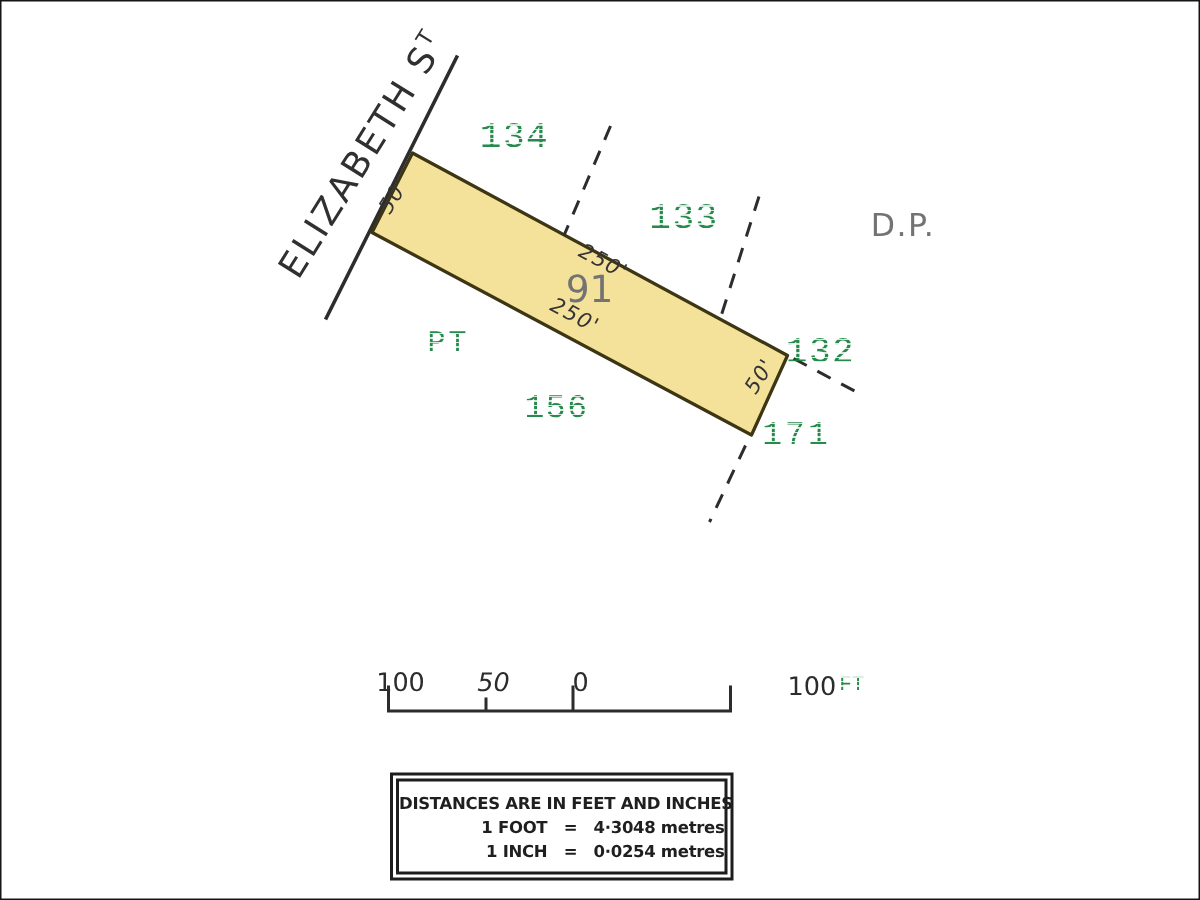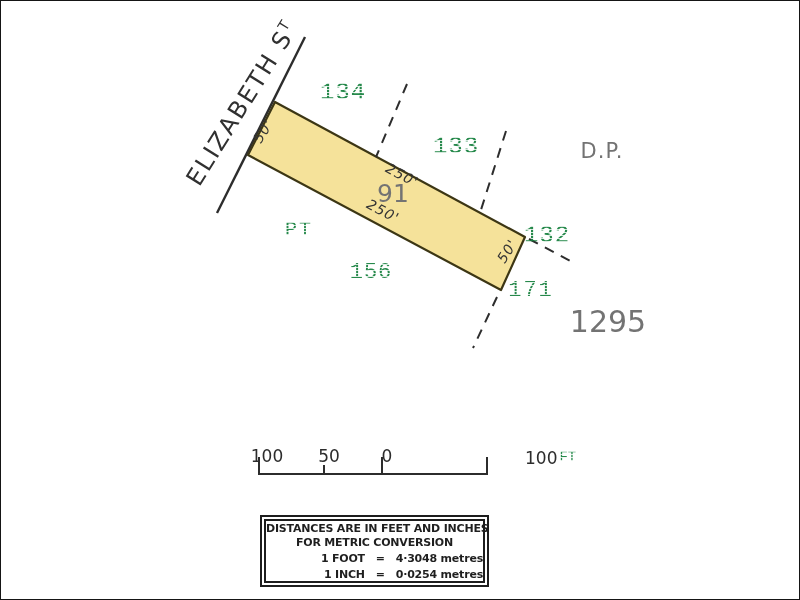--- a/index.html
+++ b/index.html
@@ -68,31 +68,29 @@
   <div class="lbl faded" style="left:370px;top:272px;font-size:22px;letter-spacing:1px;">156</div>
   <div class="lbl faded" style="left:530px;top:290px;font-size:22px;letter-spacing:2px;">171</div>
 
   <div class="lbl" style="left:392px;top:192px;font-size:25px;">91</div>
   <div class="lbl dim" style="left:401px;top:174px;transform:translate(-50%,-50%) rotate(28deg);">250'</div>
   <div class="lbl dim" style="left:382px;top:210px;transform:translate(-50%,-50%) rotate(28deg);">250'</div>
   <div class="lbl dim" style="left:262px;top:130px;transform:translate(-50%,-50%) rotate(-58deg);">50'</div>
   <div class="lbl dim" style="left:506px;top:250px;transform:translate(-50%,-50%) rotate(-58deg);">50'</div>
 
   <div class="lbl" style="left:601px;top:150px;font-size:21px;letter-spacing:1px;">D.P.</div>
-  <div class="lbl" style="left:607px;top:321px;font-size:30px;">1295</div>
 
   <div class="lbl scale-num" style="left:266px;top:455px;">100</div>
-  <div class="lbl scale-num" style="left:328px;top:455px;">50</div>
+  <div class="lbl scale-num" style="left:328px;top:455px;font-style:italic;">50</div>
   <div class="lbl scale-num" style="left:386px;top:455px;">0</div>
   <div class="scale-unit-wrap" style="left:488px;top:447px;margin-left:36px;"><span class="scale-num">100</span><span class="scale-unit faded">FT</span></div>
 
   <div class="conv">
     <div class="conv-inner">
       <div class="conv-title">DISTANCES ARE IN FEET AND INCHES</div>
-      <div class="conv-title">FOR METRIC CONVERSION</div>
       <div class="conv-row">
         <span class="cu">1 FOOT</span>
         <span class="ce">=</span>
         <span class="cv">4·3048 metres</span>
       </div>
       <div class="conv-row">
         <span class="cu">1 INCH</span>
         <span class="ce">=</span>
         <span class="cv">0·0254 metres</span>
       </div>

